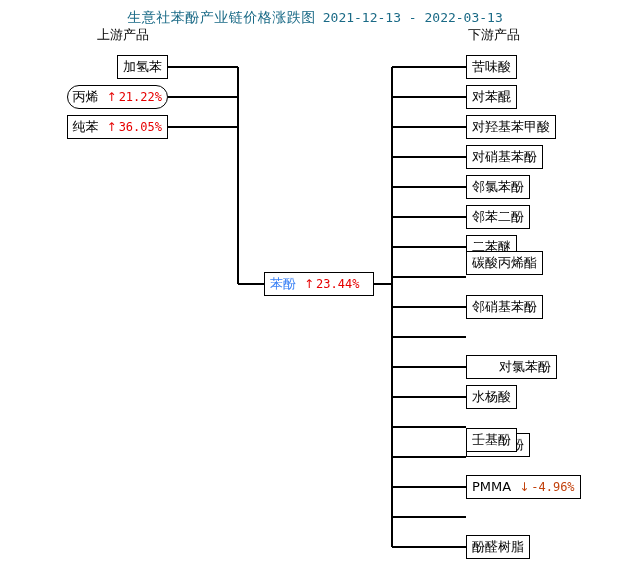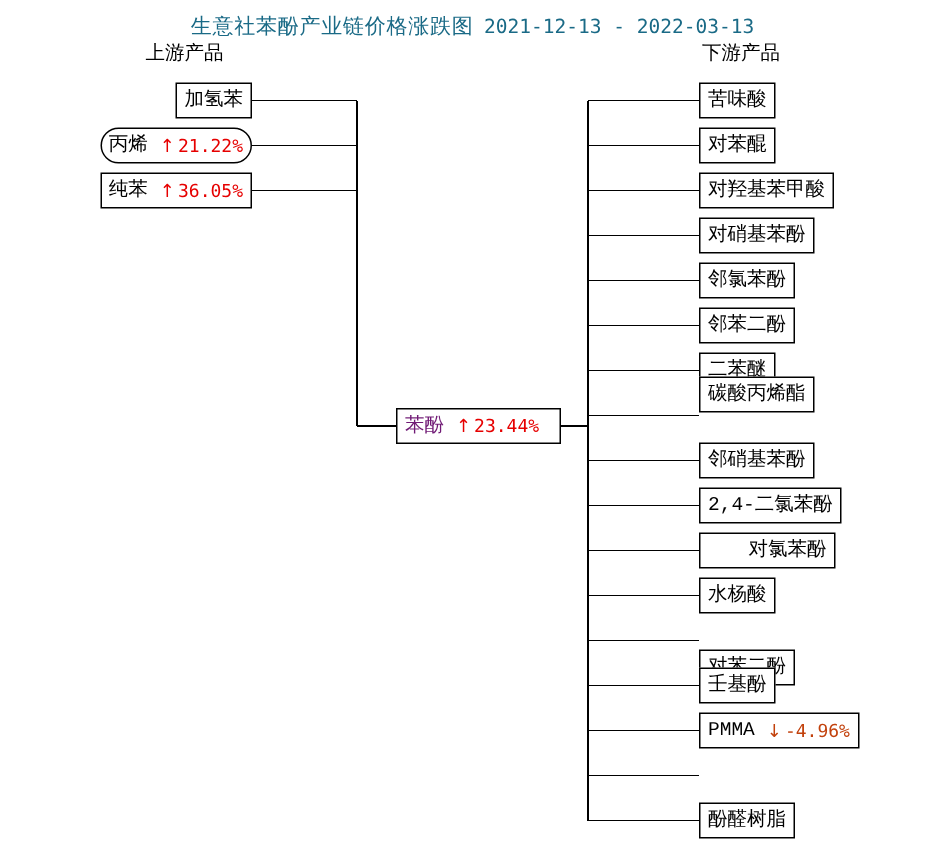--- a/index.html
+++ b/index.html
@@ -72,21 +72,20 @@
     height: 24px;
     line-height: 22px;
     white-space: nowrap;
     font-size: 13px;
     color: #000000;
     padding: 0 5px;
   }
   .node .nm {
     display: inline-block;
     vertical-align: top;
-    font-family: Liberation Mono, monospace;
   }
   .node .pct {
     display: inline-block;
     vertical-align: top;
     margin-left: 8px;
     font-family: "DejaVu Sans Mono", "Liberation Mono", monospace;
     font-size: 12px;
   }
   .pct.up { color: #e60000; }
   .pct.down { color: #c2410c; }
@@ -97,21 +96,21 @@
 
   
   .node.upstream { right: 462px; text-align: left; }
 
   
   #node-center {
     left: 264px;
     top: 272px;
     width: 110px;
   }
-  #node-center .nm { color: #701a75; }
+  #node-center .nm { color: #3b82f6; }
 
   
   .node.downstream { left: 466px; }
 </style>
 </head>
 <body>
 
 <div id="chart-root">
 
   <div class="title-row">
@@ -190,33 +189,30 @@
   </div>
   <div class="node downstream" style="top:235px;">
     <span class="nm">二苯醚</span>
   </div>
   <div class="node downstream" style="top:251px;">
     <span class="nm">碳酸丙烯酯</span>
   </div>
   <div class="node downstream" style="top:295px;">
     <span class="nm">邻硝基苯酚</span>
   </div>
-  <div class="node downstream" style="top:325px;">
-    <span class="nm">2,4-二氯苯酚</span>
-  </div>
   <div class="node downstream" style="top:355px;padding-left:32px;">
     <span class="nm">对氯苯酚</span>
   </div>
   <div class="node downstream" style="top:385px;">
     <span class="nm">水杨酸</span>
   </div>
   <div class="node downstream" style="top:433px;">
     <span class="nm">对苯二酚</span>
   </div>
-  <div class="node downstream" style="top:445px;">
+  <div class="node downstream" style="top:428px;">
     <span class="nm">壬基酚</span>
   </div>
   <div class="node downstream" style="top:475px;">
     <span class="nm">PMMA</span><span class="pct down"><span class="arw">↓</span><span>-4.96%</span></span>
   </div>
   <div class="node downstream" style="top:535px;">
     <span class="nm">酚醛树脂</span>
   </div>
 
 </div>

